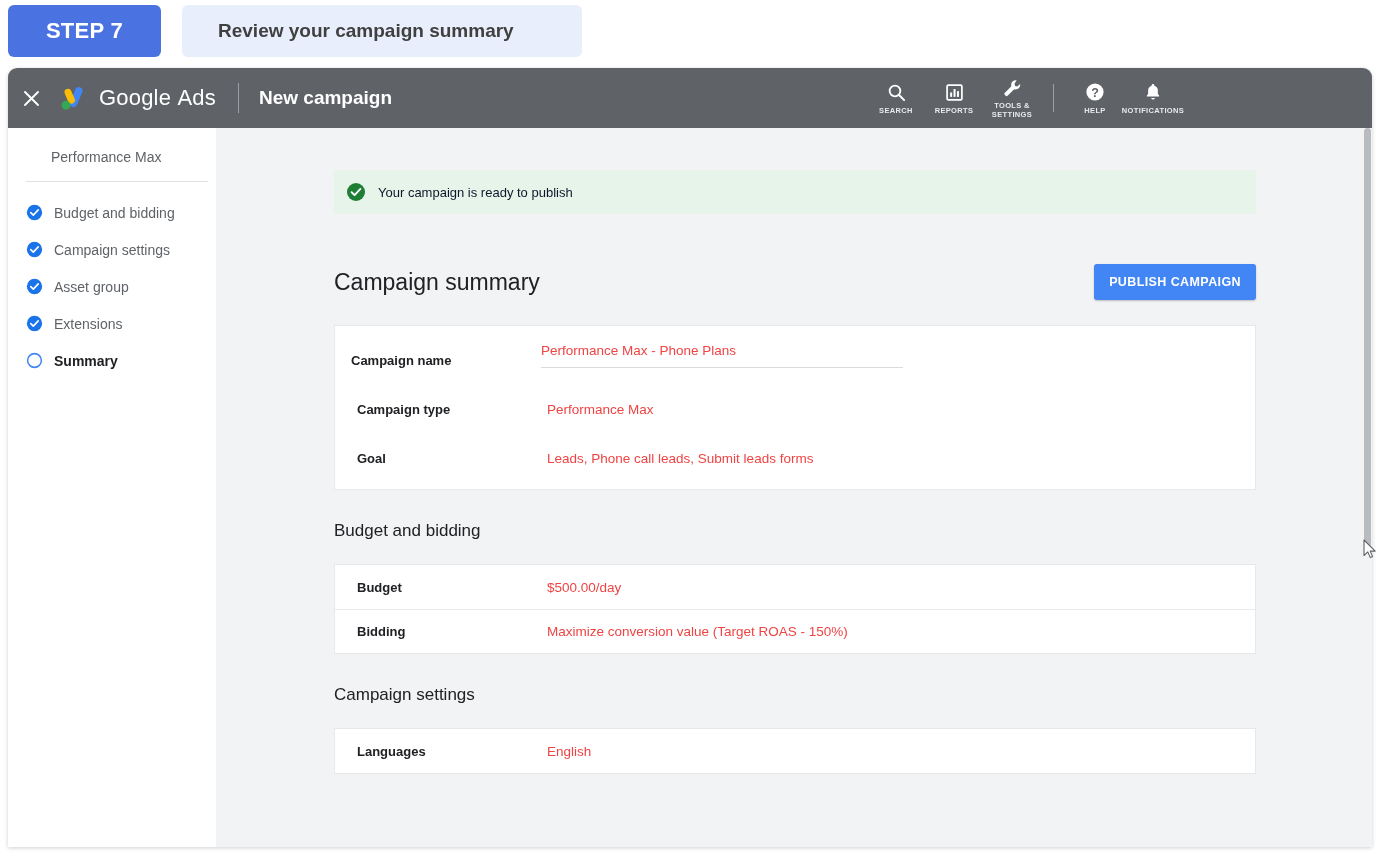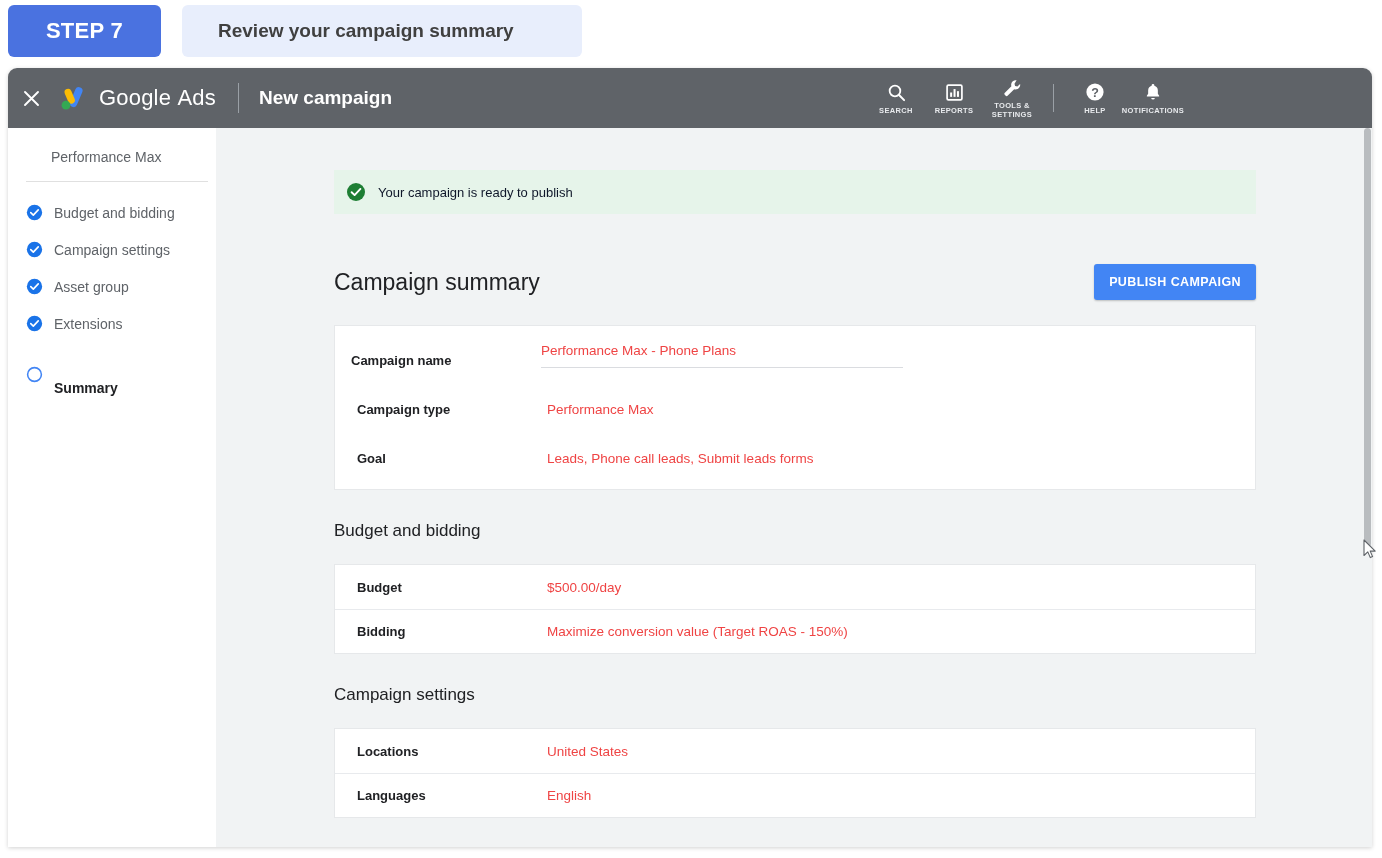--- a/index.html
+++ b/index.html
@@ -78,21 +78,21 @@
   }
   .side-head {
     padding:9px 0 16px 43px; font-size:14px; color:#5f6368;
   }
   .side-divider { height:1px; background:#e0e0e0; margin:0 8px 12px 18px; }
   .side-item {
     display:flex; align-items:center; gap:11px;
     padding:10px 0 10px 18px; cursor:pointer;
   }
   .side-item .side-label { font-size:14px; color:#5f6368; }
-  .side-item.active .side-label { color:#202124; font-weight:bold;margin-top:28px; }
+  .side-item.active .side-label { color:#202124; font-weight:bold; }
   .side-icon { width:17px; height:17px; flex:0 0 17px; }
 
   
   .content {
     flex:1; background:#f1f3f4; position:relative; overflow:hidden;
   }
   .content-inner { padding:42px 0 0 0; }
 
   .banner-success {
     margin-left:118px; width:922px; height:44px; background:#e6f4ea;
@@ -332,24 +332,20 @@
               <span class="row-value">$500.00/day</span>
             </div>
             <div class="row divided">
               <span class="row-label">Bidding</span>
               <span class="row-value">Maximize conversion value (Target ROAS - 150%)</span>
             </div>
           </div>
 
           <div class="section-title">Campaign settings</div>
           <div class="card card-2row">
-            <div class="row">
-              <span class="row-label">Locations</span>
-              <span class="row-value">United States</span>
-            </div>
             <div class="row divided">
               <span class="row-label">Languages</span>
               <span class="row-value">English</span>
             </div>
           </div>
 
         </div>
 
         <div class="scroll-track">
           <div class="scroll-thumb"></div>

